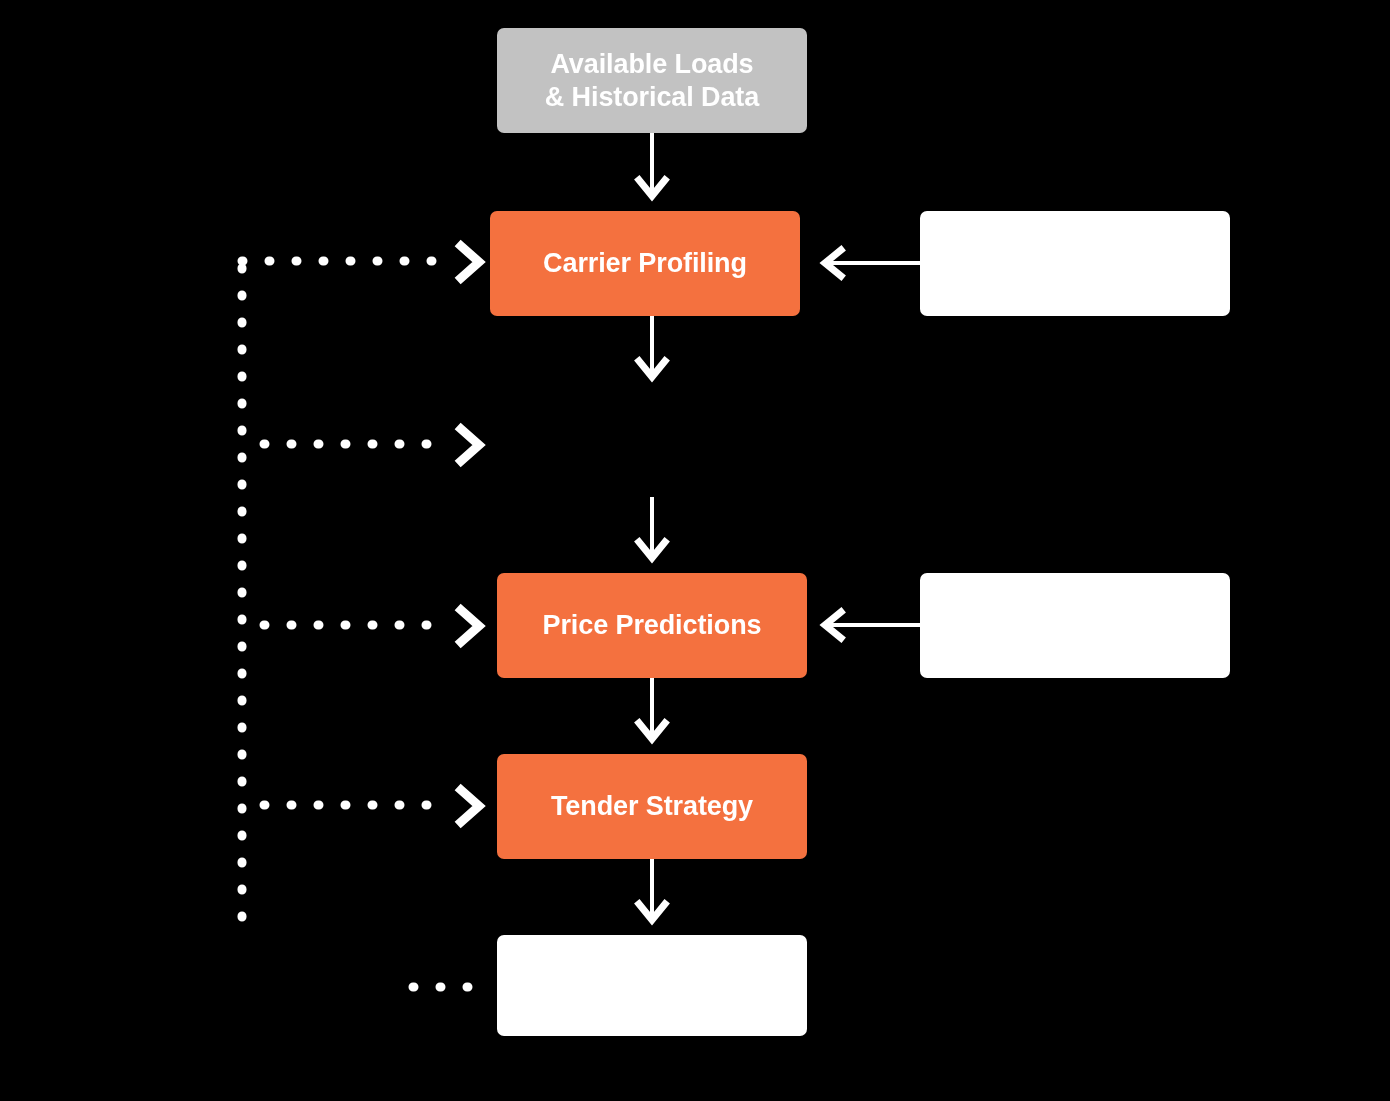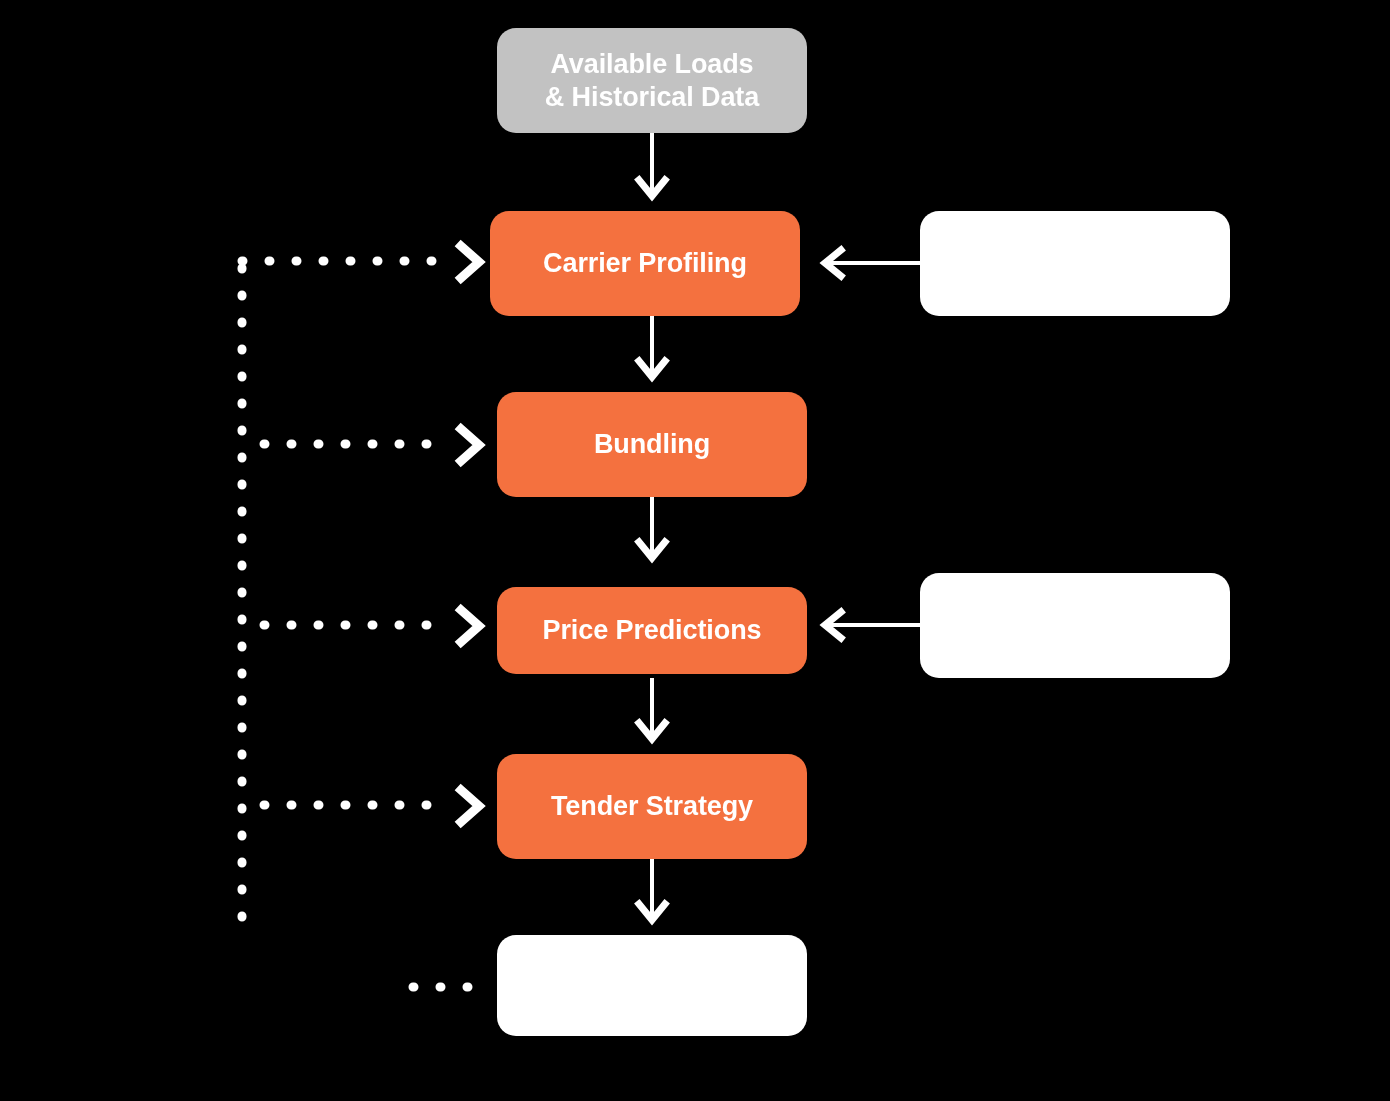--- a/index.html
+++ b/index.html
@@ -15,21 +15,21 @@
   }
   #canvas {
     position: relative;
     width: 1390px;
     height: 1101px;
     background: #000000;
   }
   .node {
     position: absolute;
     box-sizing: border-box;
-    border-radius: 19px;
+    border-radius: 7px;
     display: flex;
     align-items: center;
     justify-content: center;
     text-align: center;
     font-weight: bold;
     line-height: 1.22;
     letter-spacing: -0.1px;
     z-index: 3;
     white-space: pre-line;
   }
@@ -124,23 +124,22 @@
     <g stroke="#FFFFFF" fill="none">
       <line x1="413" y1="987" x2="487" y2="987" stroke-width="9" stroke-linecap="round" stroke-dasharray="1 26"></line>
     </g>
   </svg>
 
   <div class="node node-source" style="left:497px; top:28px; width:310px; height:105px;">Available Loads
 &amp; Historical Data</div>
 
   <div class="node node-stage" style="left:490px; top:211px; width:310px; height:105px;">Carrier Profiling</div>
 
-  <div class="node node-stage" style="left:497px; top:392px; width:310px; height:105px;">Bundling</div>
 
-  <div class="node node-stage" style="left:497px; top:587px; width:310px; height:87px;">Price Predictions</div>
+  <div class="node node-stage" style="left:497px; top:573px; width:310px; height:105px;">Price Predictions</div>
 
   <div class="node node-stage" style="left:497px; top:754px; width:310px; height:105px;">Tender Strategy</div>
 
   <div class="node node-blank" style="left:497px; top:935px; width:310px; height:101px;"></div>
 
   <div class="node node-blank" style="left:920px; top:211px; width:310px; height:105px;"></div>
 
   <div class="node node-blank" style="left:920px; top:573px; width:310px; height:105px;"></div>
 
 

